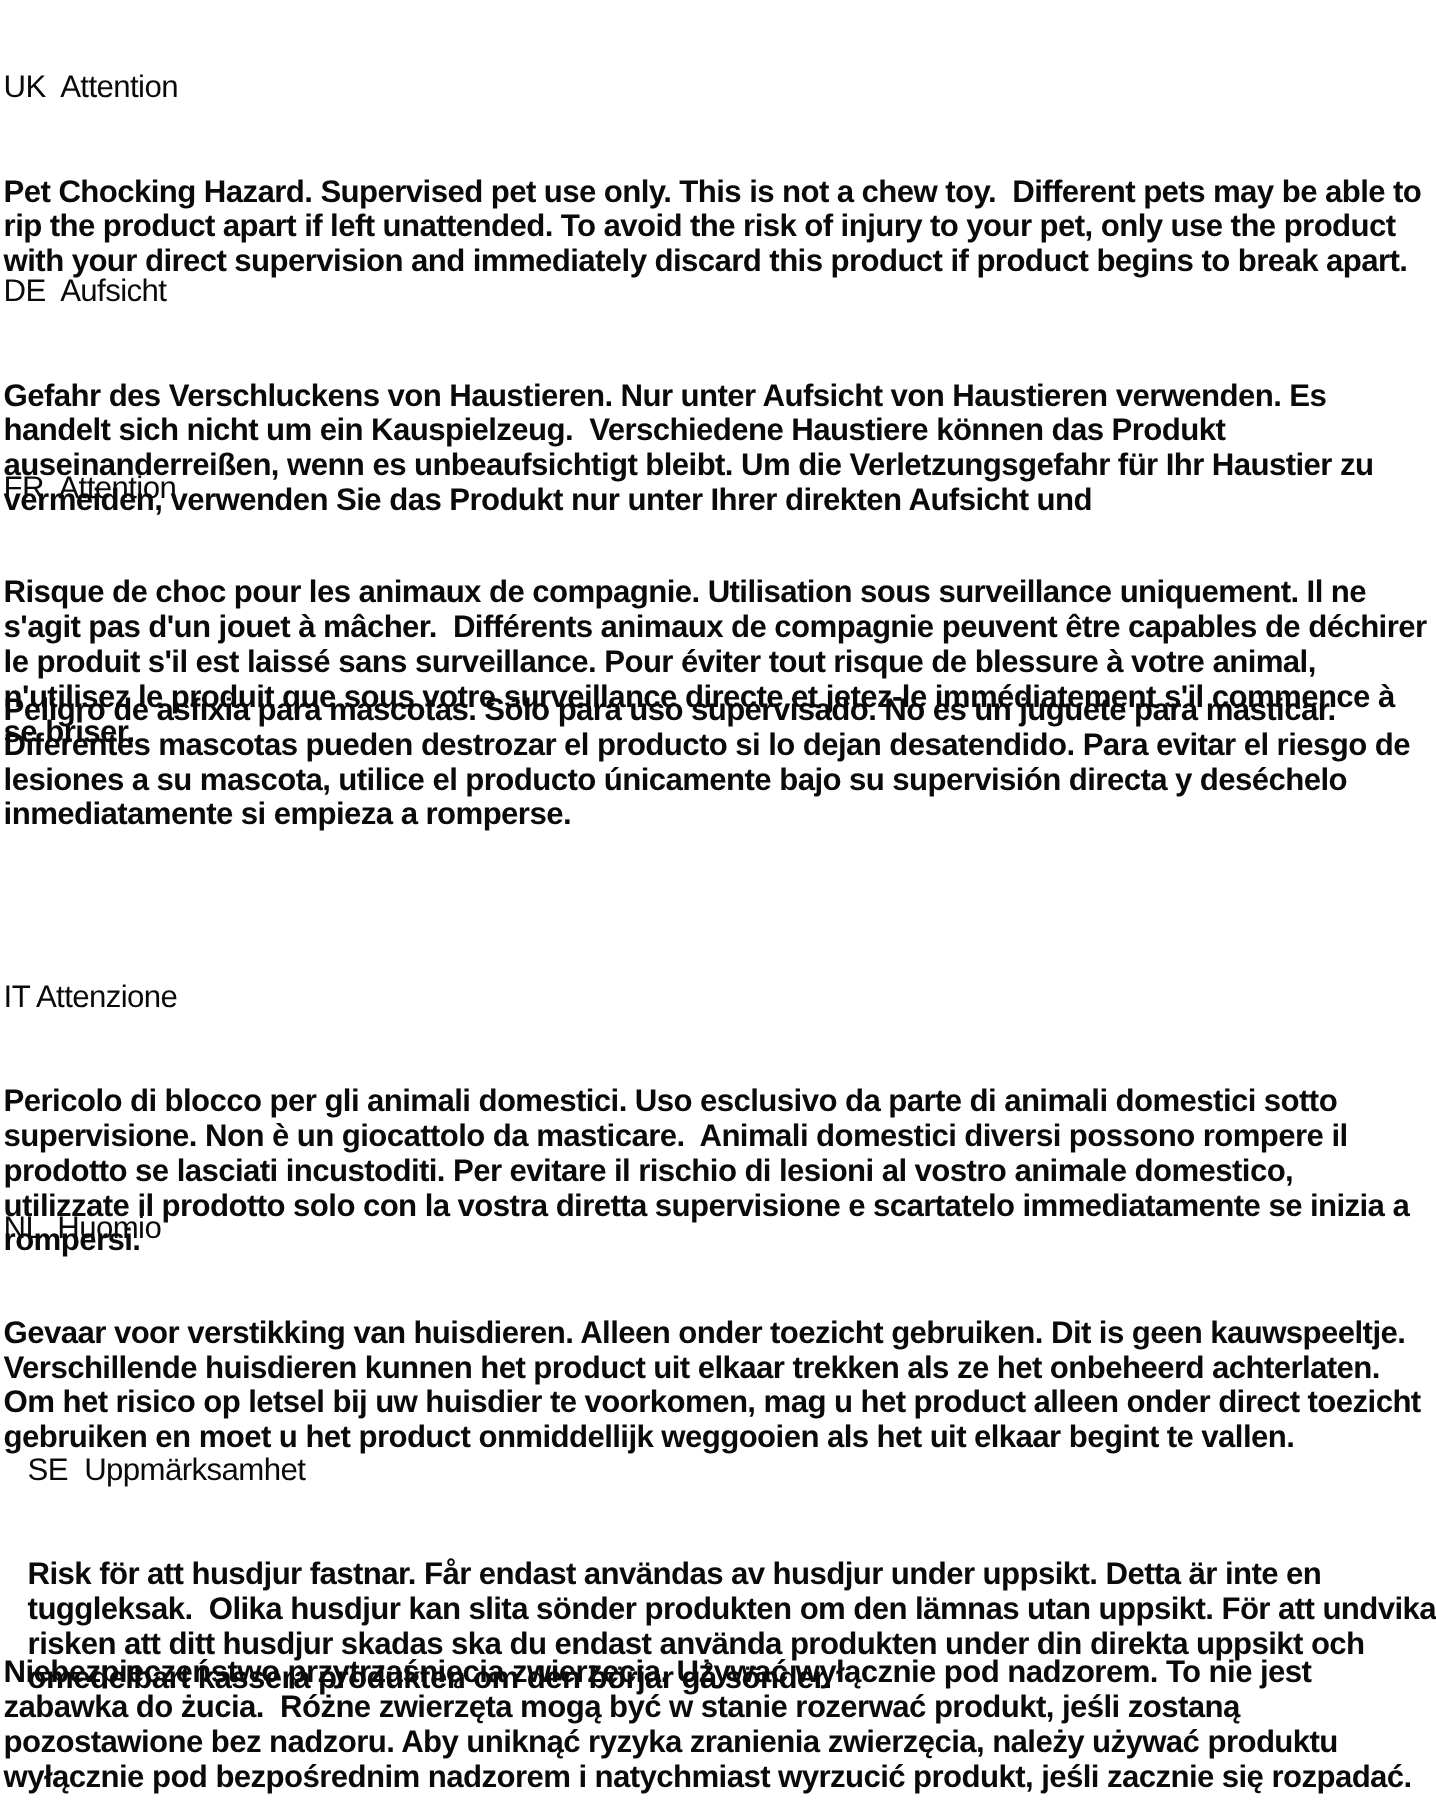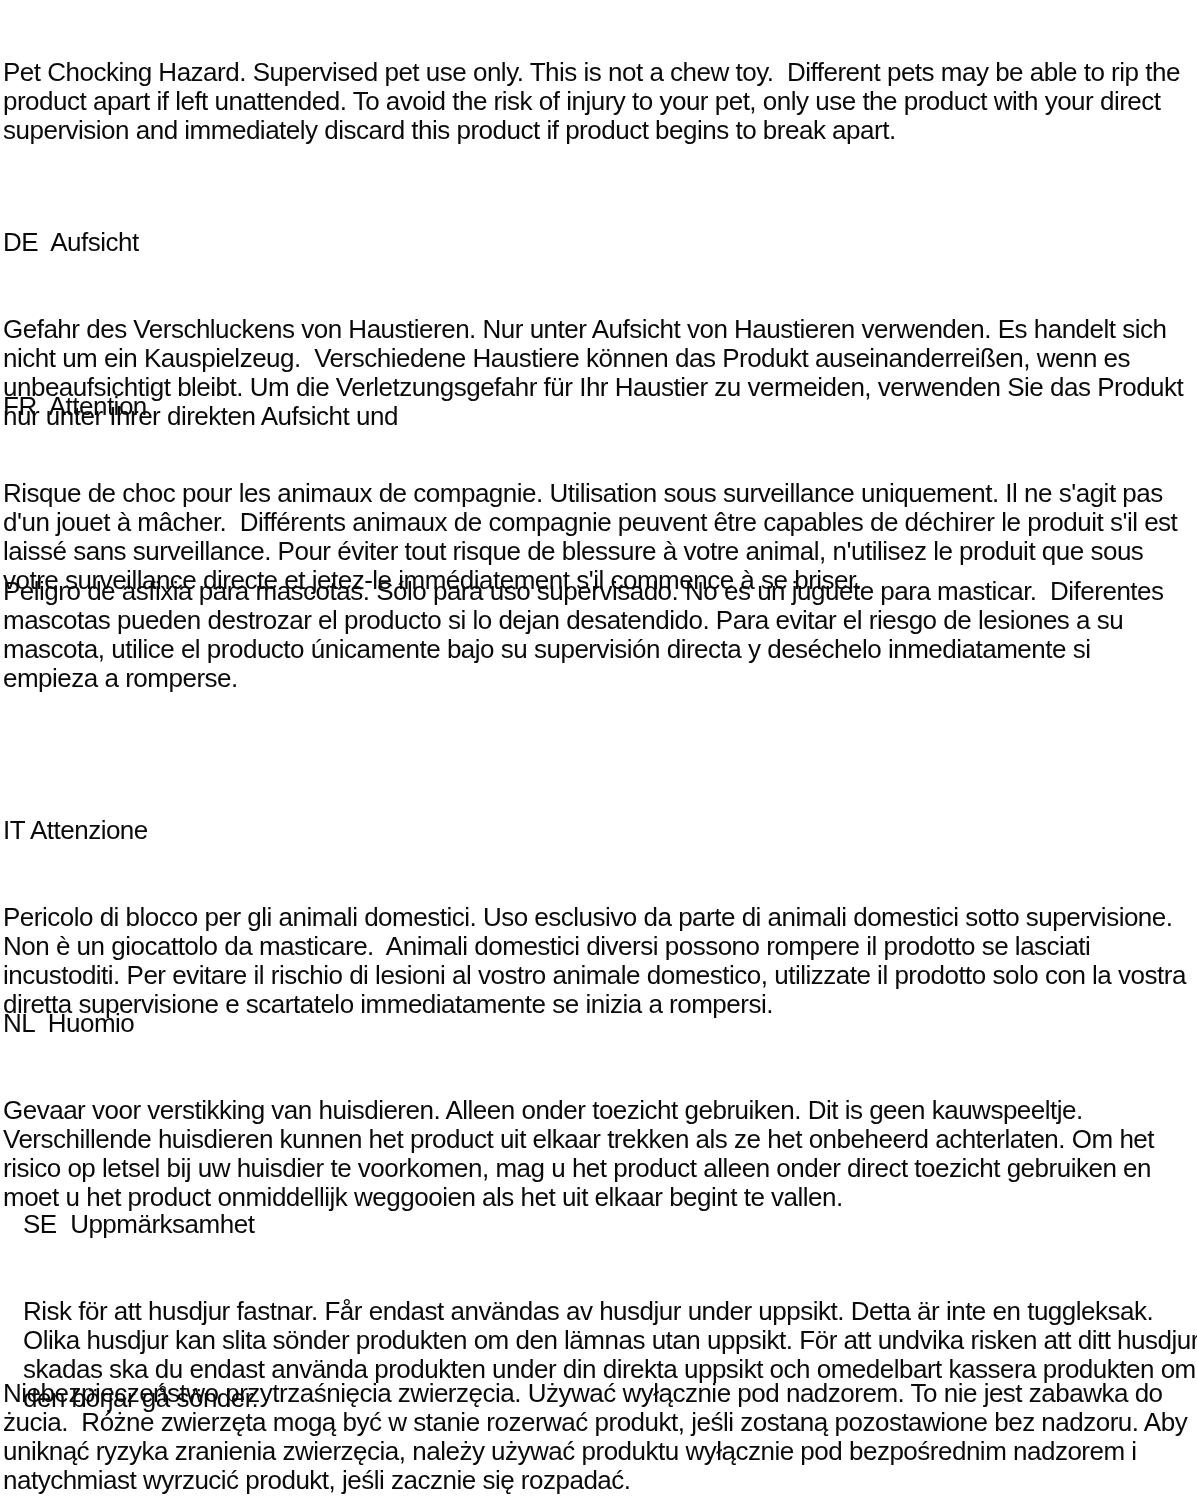--- a/index.html
+++ b/index.html
@@ -22,34 +22,36 @@
     font-size: 26px;
     line-height: 29px;
     letter-spacing: -0.5px;
     white-space: pre-wrap;
   }
   .section-heading {
     white-space: pre;
   }
   .section-body {
     white-space: pre-wrap;
+    font-weight: bold;
   }
   #sec-uk { top: 0px; }
   #sec-de { top: 170px; }
   #sec-fr { top: 334px; }
   #sec-es { top: 519px; }
   #sec-it { top: 758px; }
   #sec-nl { top: 951px; }
   #sec-se { top: 1152px; margin-left: 20px; }
   #sec-pl { top: 1321px; }
 </style>
 </head>
 <body>
 
 <div id="sec-uk" class="warning-section">
+  <div class="section-heading">UK  Attention</div>
   <div class="section-body">Pet Chocking Hazard. Supervised pet use only. This is not a chew toy.  Different pets may be able to rip the product apart if left unattended. To avoid the risk of injury to your pet, only use the product with your direct supervision and immediately discard this product if product begins to break apart.</div>
 </div>
 
 <div id="sec-de" class="warning-section">
   <div class="section-heading">DE  Aufsicht</div>
   <div class="section-body">Gefahr des Verschluckens von Haustieren. Nur unter Aufsicht von Haustieren verwenden. Es handelt sich nicht um ein Kauspielzeug.  Verschiedene Haustiere können das Produkt auseinanderreißen, wenn es unbeaufsichtigt bleibt. Um die Verletzungsgefahr für Ihr Haustier zu vermeiden, verwenden Sie das Produkt nur unter Ihrer direkten Aufsicht und</div>
 </div>
 
 <div id="sec-fr" class="warning-section">
   <div class="section-heading">FR  Attention</div>

